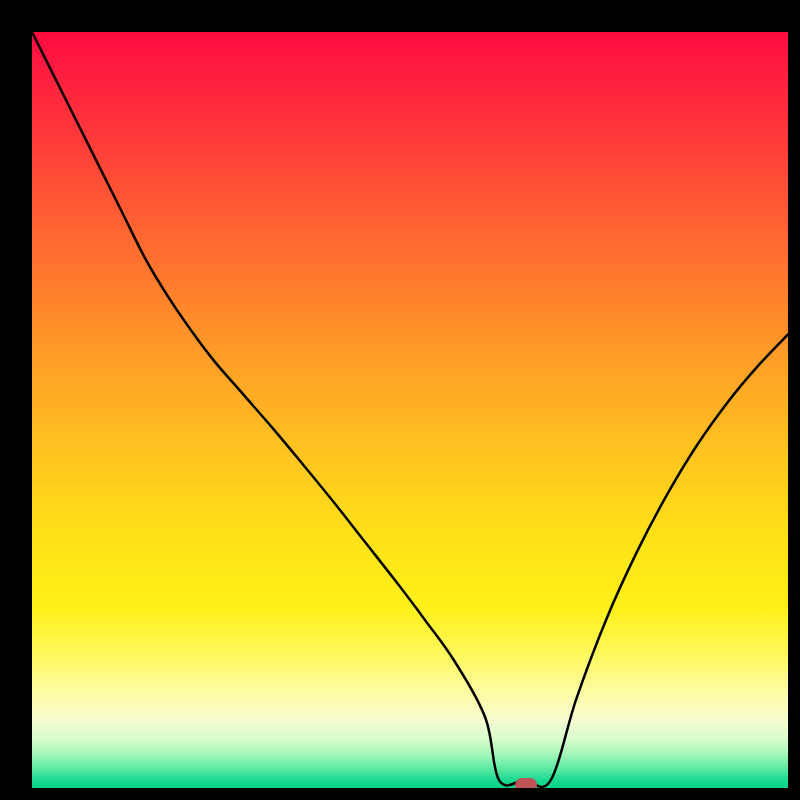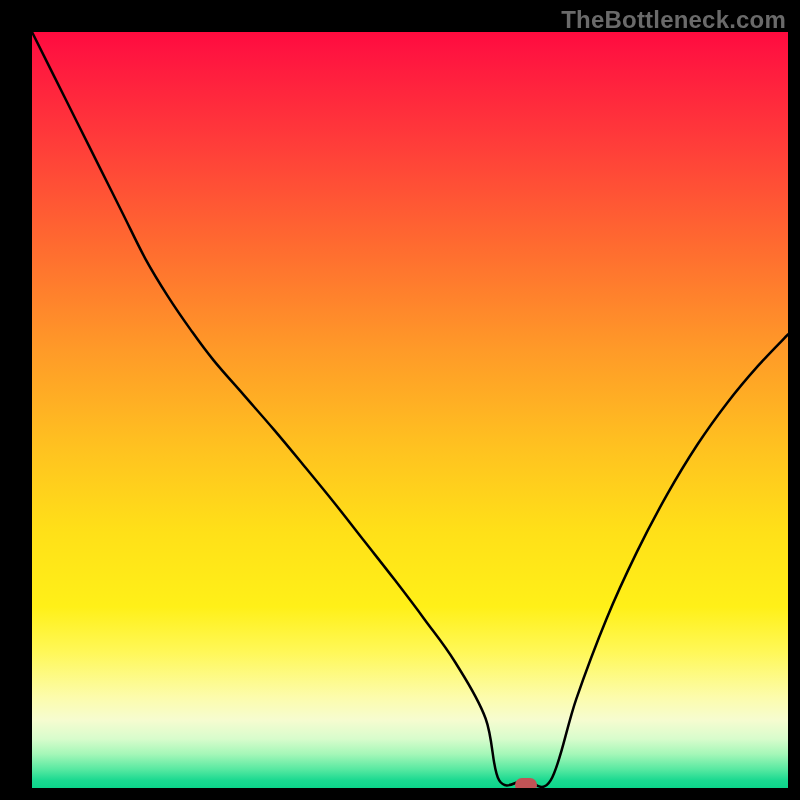--- a/index.html
+++ b/index.html
@@ -85,14 +85,13 @@
   <div class="plot">
     <div class="gradient"></div>
 
     <svg class="curve" viewBox="0 0 756 756" preserveAspectRatio="none">
       <path id="curve-path" d="M 0.00 0.00 C 4.08 8.16, 14.52 29.03, 22.68 45.36 C 30.84 61.69, 37.20 74.39, 45.36 90.72 C 53.52 107.05, 59.88 119.75, 68.04 136.08 C 76.20 152.41, 82.56 165.11, 90.72 181.44 C 98.88 197.77, 105.24 211.83, 113.40 226.80 C 121.56 241.77, 127.92 251.81, 136.08 264.60 C 144.24 277.39, 150.60 286.43, 158.76 297.86 C 166.92 309.29, 171.91 316.40, 181.44 328.10 C 190.97 339.81, 200.79 350.36, 211.68 362.88 C 222.57 375.40, 231.03 384.86, 241.92 397.66 C 252.81 410.45, 261.27 420.74, 272.16 433.94 C 283.05 447.14, 291.51 457.38, 302.40 470.99 C 313.29 484.60, 321.75 495.66, 332.64 509.54 C 343.53 523.42, 351.99 533.95, 362.88 548.10 C 373.77 562.25, 382.23 573.34, 393.12 588.17 C 404.01 603.00, 412.47 612.81, 423.36 630.50 C 434.25 648.19, 445.71 665.22, 453.60 686.45 C 461.49 707.68, 460.13 737.28, 467.21 748.44 C 474.28 759.60, 483.66 748.44, 492.91 748.44 C 502.17 748.44, 509.36 763.14, 518.62 748.44 C 527.87 733.74, 534.25 695.91, 544.32 666.79 C 554.39 637.67, 563.67 613.06, 574.56 586.66 C 585.45 560.26, 593.91 542.45, 604.80 520.13 C 615.69 497.81, 624.15 482.00, 635.04 462.67 C 645.93 443.35, 654.39 429.38, 665.28 412.78 C 676.17 396.17, 684.63 384.59, 695.52 370.44 C 706.41 356.29, 714.87 346.40, 725.76 334.15 C 736.65 321.90, 750.56 308.12, 756.00 302.40" fill="none" stroke="#000" stroke-width="2.5" stroke-linejoin="round" stroke-linecap="round"></path>
     </svg>
 
     <div class="marker" id="marker" style="left: 493.668px; top: 752.976px;"></div>
   </div>
 
-  <div class="watermark">TheBottleneck.com</div>
 </div>
 
 </body></html>

